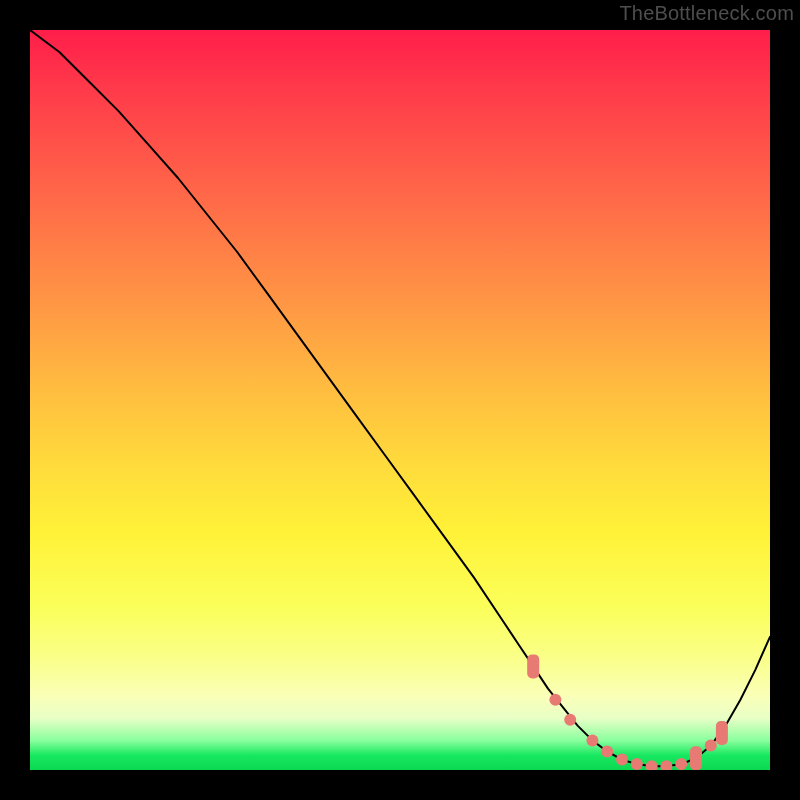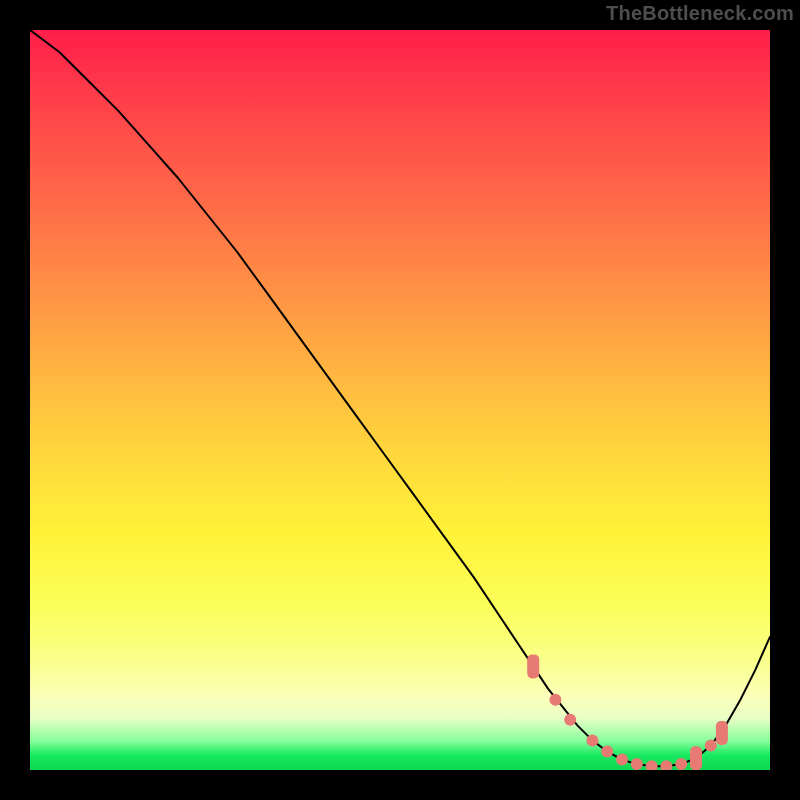--- a/index.html
+++ b/index.html
@@ -15,21 +15,21 @@
     position: relative;
     width: 800px;
     height: 800px;
     background: #000;
   }
   .watermark {
     position: absolute;
     top: 2px;
     right: 6px;
     font-size: 20px;
-    font-weight: 700;
+    font-weight: 400;
     color: #4e4e4e;
     letter-spacing: 0.2px;
     z-index: 10;
   }
   .plot-area {
     position: absolute;
     left: 30px;
     top: 30px;
     width: 740px;
     height: 740px;

